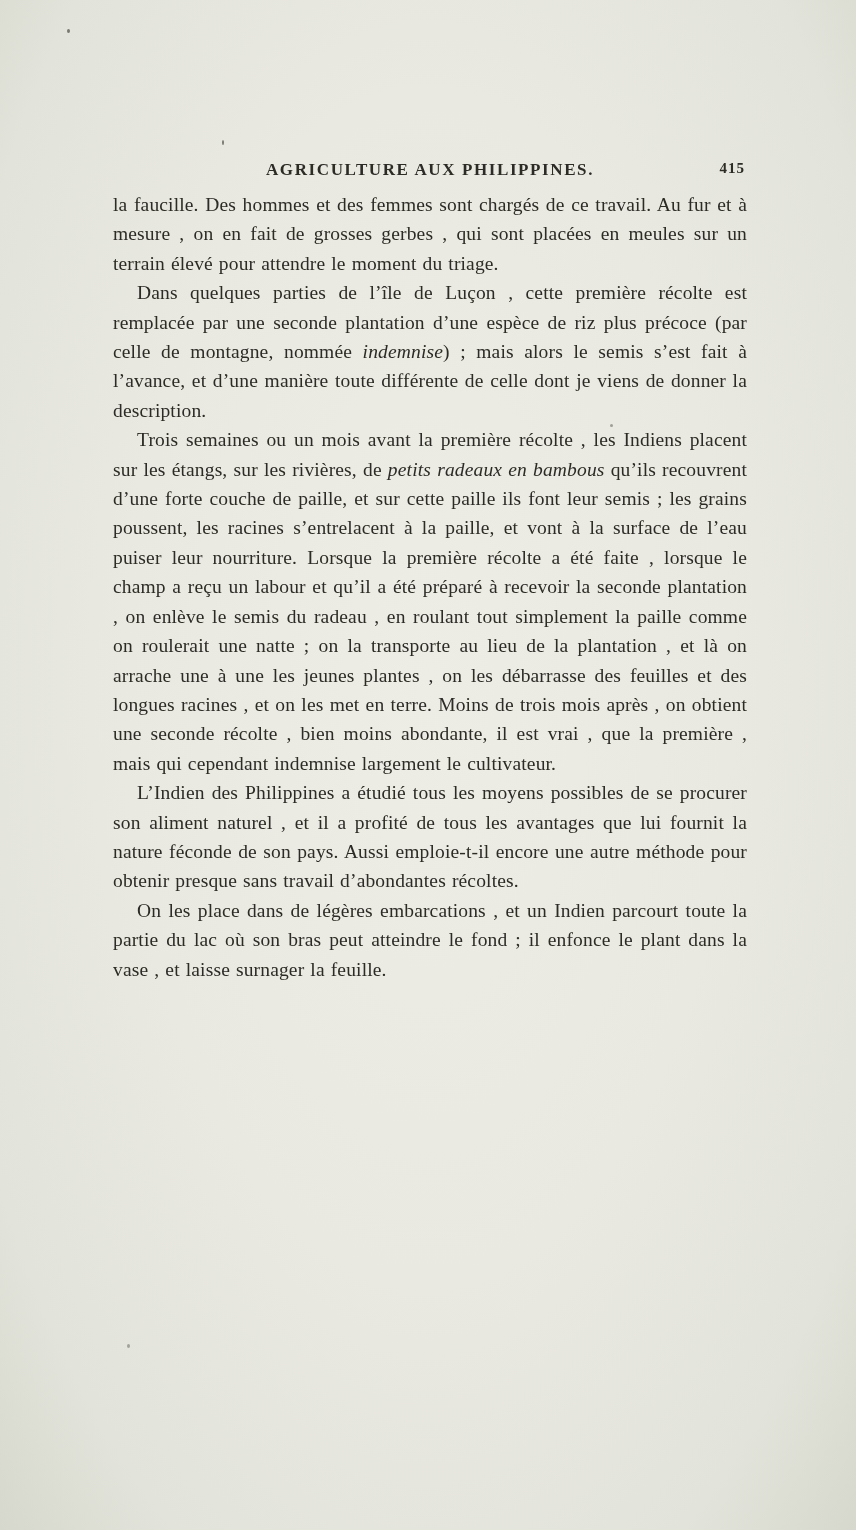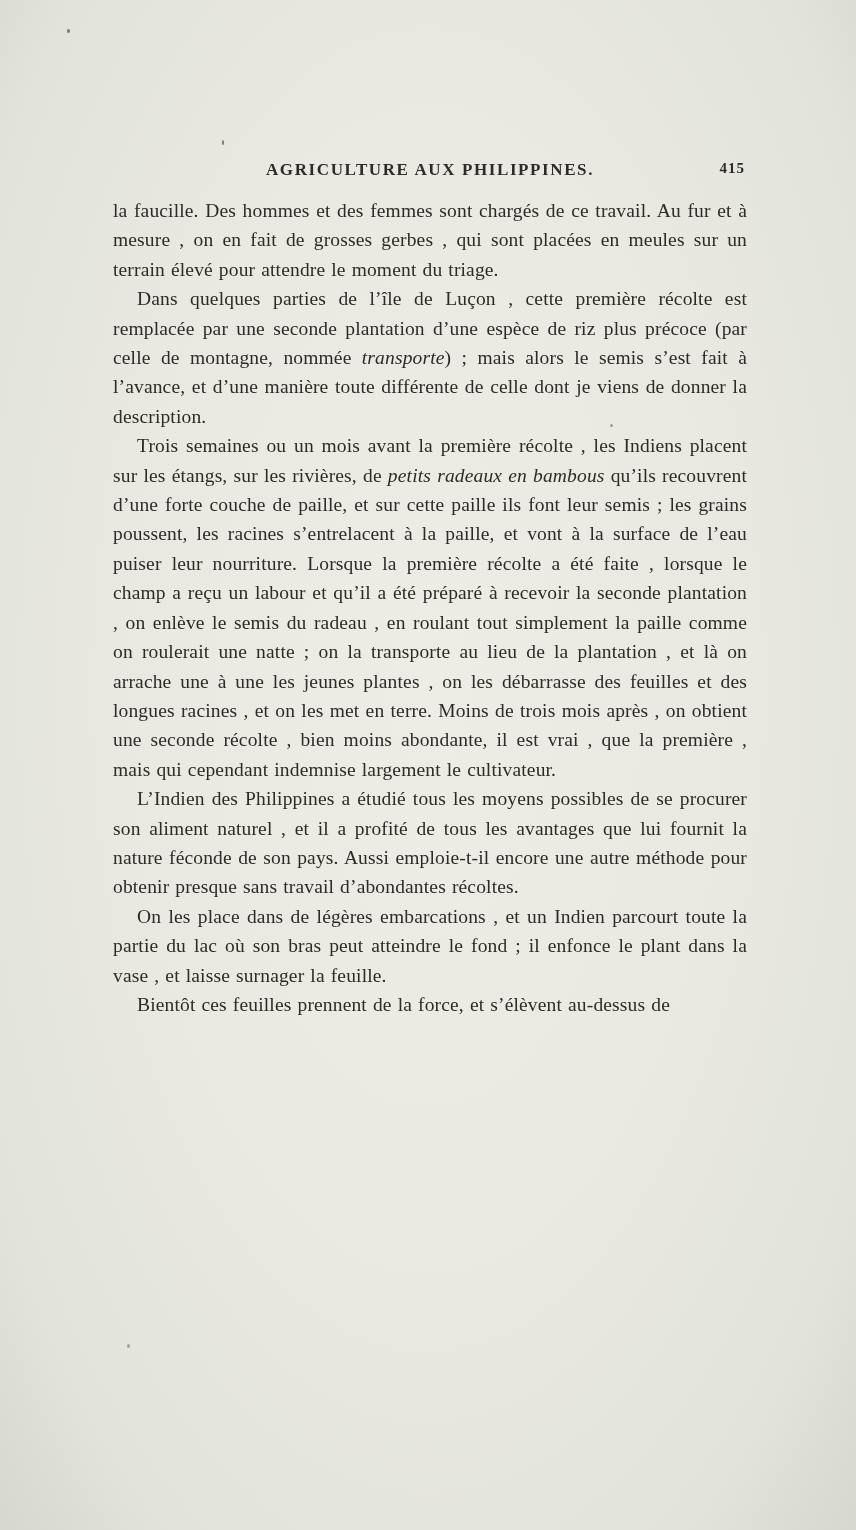--- a/index.html
+++ b/index.html
@@ -41,21 +41,21 @@
   .page-num {
     position: absolute;
     right: 2px;
     top: 0;
     font-weight: bold;
     font-size: 15px;
     letter-spacing: 1px;
   }
   .text-block {
     position: absolute;
-    top: 196px;
+    top: 190px;
     left: 113px;
     width: 634px;
     font-size: 19.5px;
     line-height: 29.4px;
     text-align: justify;
     letter-spacing: 0.15px;
     word-spacing: 1px;
   }
   p.para {
     margin: 0;
@@ -89,20 +89,19 @@
   <div class="speck speck-3"></div>
   <div class="speck speck-4"></div>
 
   <header class="running-head">
     <span class="head-title">AGRICULTURE AUX PHILIPPINES.</span>
     <span class="page-num">415</span>
   </header>
 
   <main class="text-block" id="text-block">
       <p class="para"><span>la faucille. Des hommes et des femmes sont chargés de ce travail. Au fur et à mesure , on en fait de grosses gerbes , qui sont placées en meules sur un terrain élevé pour attendre le moment du triage.</span></p>
-      <p class="para indent"><span>Dans quelques parties de l’île de Luçon , cette première récolte est remplacée par une seconde plantation d’une espèce de riz plus précoce (par celle de montagne,  nommée </span><span class="it">transporte</span><span>) ; mais alors le semis s’est fait à l’avance, et d’une manière toute différente de celle dont je viens de donner la description.</span></p>
+      <p class="para indent"><span>Dans quelques parties de l’île de Luçon , cette première récolte est remplacée par une seconde plantation d’une espèce de riz plus précoce (par celle de montagne,  nommée </span><span class="it">indemnise</span><span>) ; mais alors le semis s’est fait à l’avance, et d’une manière toute différente de celle dont je viens de donner la description.</span></p>
       <p class="para indent"><span>Trois semaines ou un mois avant la première récolte , les Indiens placent sur les étangs, sur les rivières, de </span><span class="it">petits radeaux en bambous</span><span> qu’ils recouvrent d’une forte couche de paille, et sur cette paille ils font leur semis ; les grains poussent, les racines s’entrelacent à la paille, et vont à la surface de l’eau puiser leur nourriture. Lorsque la première récolte a été faite , lorsque le champ a reçu un labour et qu’il a été préparé à recevoir la seconde plantation , on enlève le semis du radeau , en roulant tout simplement la paille comme on roulerait une natte ; on la transporte au lieu de la plantation , et là on arrache une à une les jeunes plantes , on les débarrasse des feuilles et des longues racines , et on les met en terre. Moins de trois mois après , on obtient une seconde récolte , bien moins abondante, il est vrai , que la première , mais qui cependant indemnise largement le cultivateur.</span></p>
       <p class="para indent"><span>L’Indien des Philippines a étudié tous les moyens possibles de se procurer son aliment naturel , et il a profité de tous les avantages que lui fournit la nature féconde de son pays. Aussi emploie-t-il encore une autre méthode pour obtenir presque sans travail d’abondantes récoltes.</span></p>
       <p class="para indent"><span>On les place dans de légères embarcations , et un Indien parcourt toute la partie du lac où son bras peut atteindre le fond ; il enfonce le plant dans la vase , et laisse surnager la feuille.</span></p>
-      <p class="para indent"><span>Bientôt ces feuilles prennent de la force, et s’élèvent au-dessus de</span></p>
     </main>
 
 </div>
 
 </body></html>

